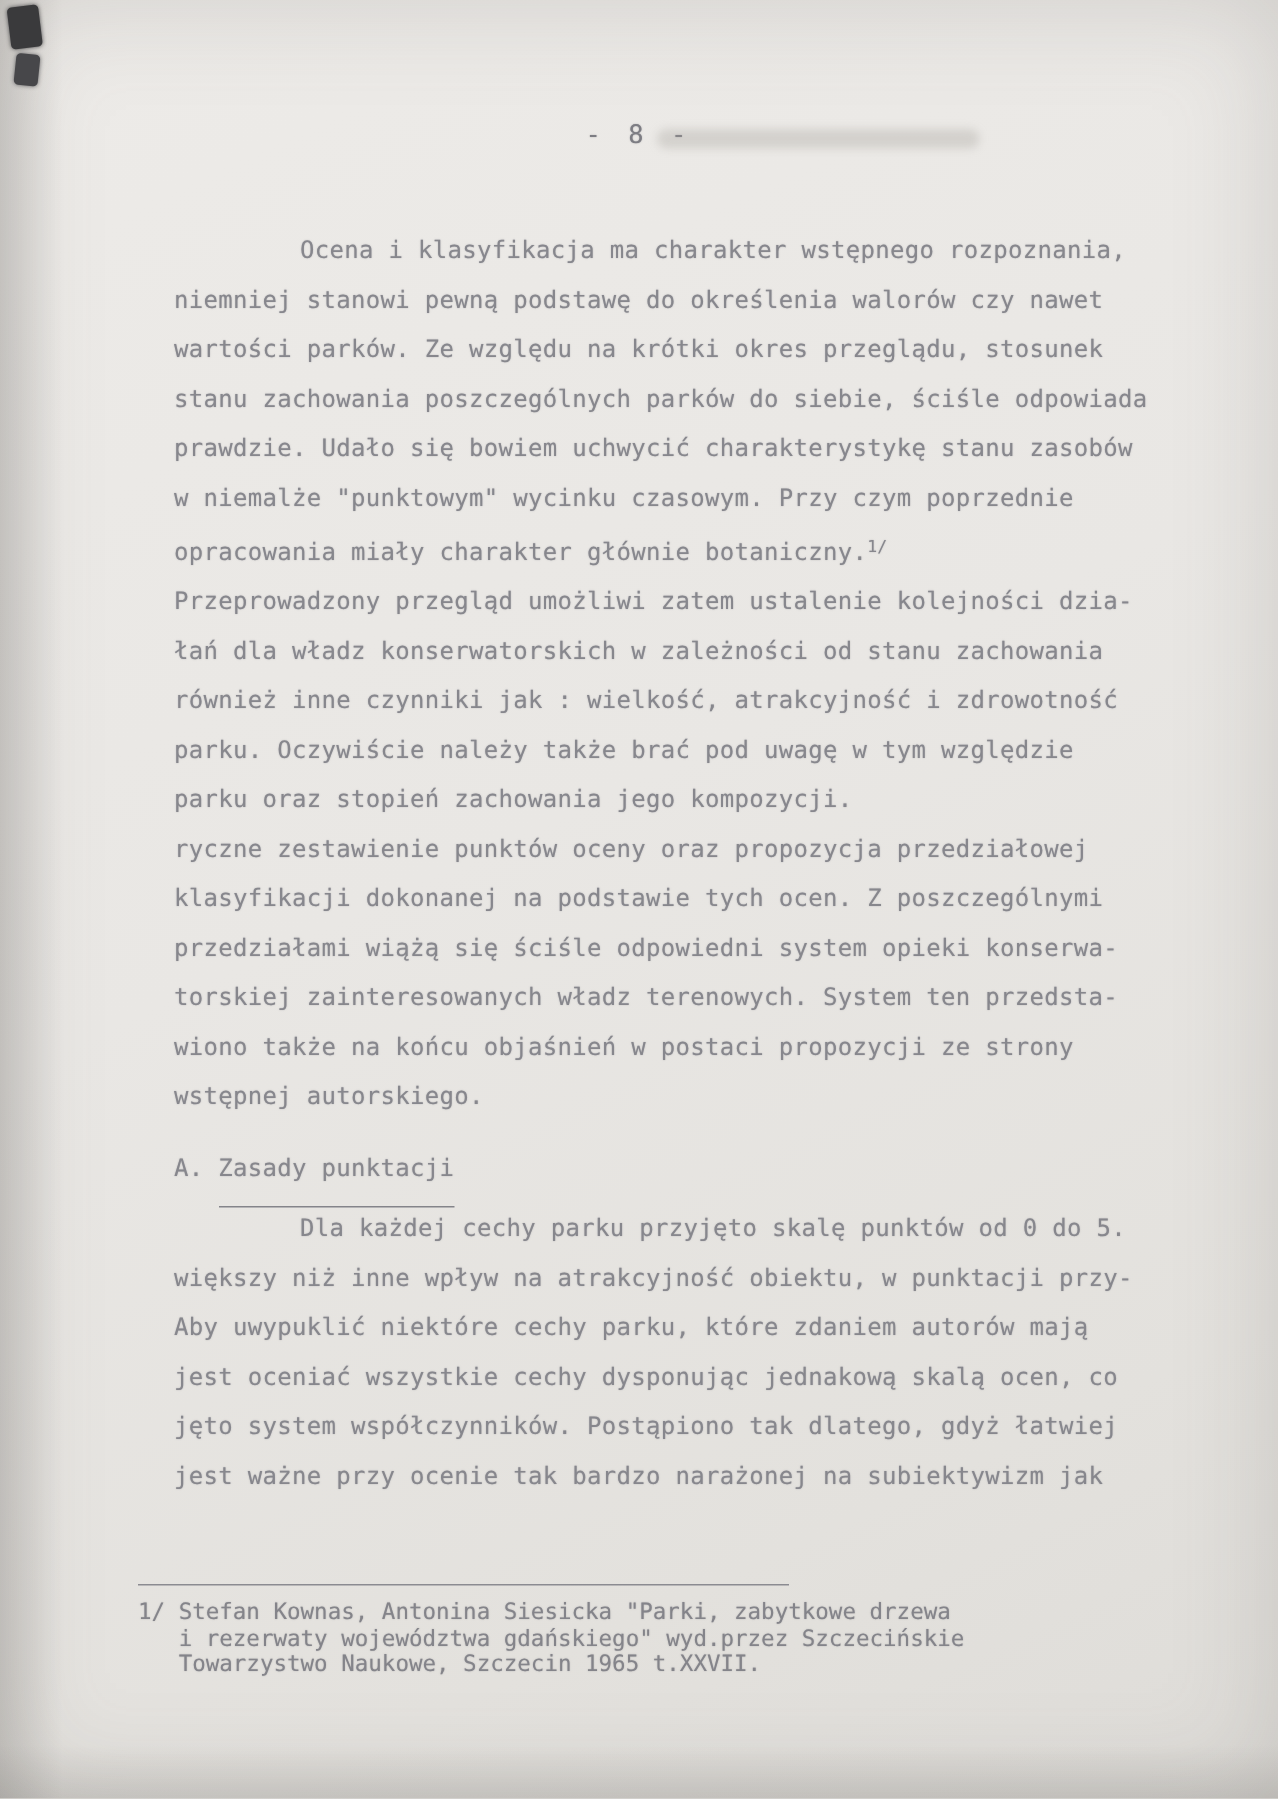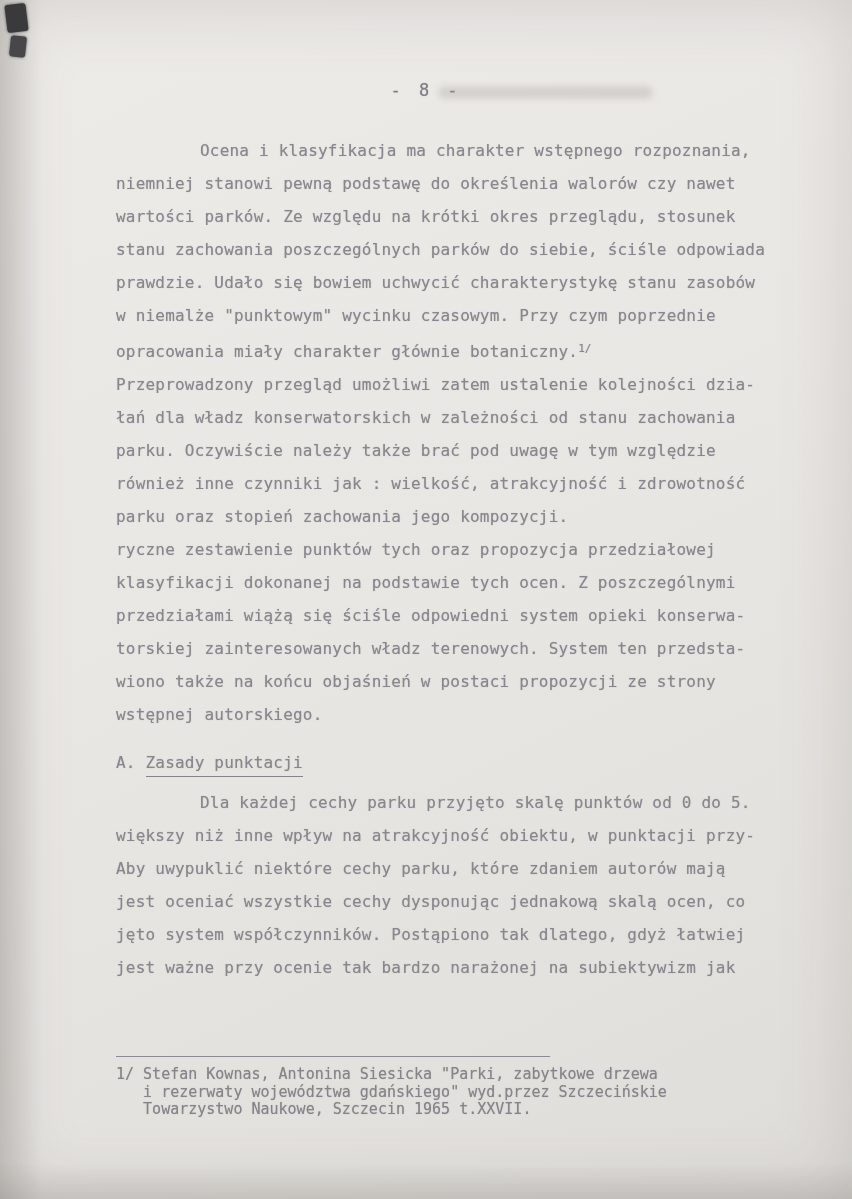--- a/index.html
+++ b/index.html
@@ -46,21 +46,21 @@
     color: #7d7d83;
     text-shadow: 0 0 1px rgba(120,120,126,0.6);
   }
   .page-number-smudge {
     position: absolute; left: 438px; top: 86px; width: 215px; height: 13px;
     background: rgba(158,155,148,0.30);
     border-radius: 7px;
     filter: blur(3px);
   }
   .document-body {
-    position: absolute; left: 116px; top: 134px; width: 680px;
+    position: absolute; left: 116px; top: 150px; width: 680px;
     font-size: 16px;
     line-height: 33px;
     color: #87878d;
     text-shadow: 0 0 1px rgba(128,128,134,0.55);
     letter-spacing: 0.2px;
   }
   .para { margin: 0; }
   .line { white-space: pre; }
   .line.indent { padding-left: 84px; }
   .line sup {
@@ -68,24 +68,24 @@
     vertical-align: 5px;
     letter-spacing: 0;
   }
   .heading {
     margin-top: 15px;
     margin-bottom: 7px;
     white-space: pre;
   }
   .heading .underline {
     border-bottom: 1.5px solid #84848a;
-    padding-bottom: 4px;
+    padding-bottom: 16px;
   }
   .footnote {
-    position: absolute; left: 116px; top: 1056px; width: 690px;
+    position: absolute; left: 92px; top: 1056px; width: 690px;
     color: #84848a;
     text-shadow: 0 0 1px rgba(126,126,132,0.55);
   }
   .footnote-rule {
     width: 434px; height: 0;
     border-top: 1.6px solid #8b8b91;
     margin-bottom: 9px;
   }
   .fn-line {
     white-space: pre;
@@ -111,26 +111,26 @@
         <div class="line">niemniej stanowi pewną podstawę do określenia walorów czy nawet</div>
         <div class="line">wartości parków. Ze względu na krótki okres przeglądu, stosunek</div>
         <div class="line">stanu zachowania poszczególnych parków do siebie, ściśle odpowiada</div>
         <div class="line">prawdzie. Udało się bowiem uchwycić charakterystykę stanu zasobów</div>
         <div class="line">w niemalże "punktowym" wycinku czasowym. Przy czym poprzednie</div>
         <div class="line">opracowania miały charakter głównie botaniczny.<sup>1/</sup></div>
       </div>
       <div class="para">
         <div class="line">Przeprowadzony przegląd umożliwi zatem ustalenie kolejności dzia-</div>
         <div class="line">łań dla władz konserwatorskich w zależności od stanu zachowania</div>
+        <div class="line">również inne czynniki jak : wielkość, atrakcyjność i zdrowotność</div>
         <div class="line">parku. Oczywiście należy także brać pod uwagę w tym względzie</div>
-        <div class="line">również inne czynniki jak : wielkość, atrakcyjność i zdrowotność</div>
         <div class="line">parku oraz stopień zachowania jego kompozycji.</div>
       </div>
       <div class="para">
-        <div class="line">ryczne zestawienie punktów tych oraz propozycja przedziałowej</div>
+        <div class="line">ryczne zestawienie punktów oceny oraz propozycja przedziałowej</div>
         <div class="line">klasyfikacji dokonanej na podstawie tych ocen. Z poszczególnymi</div>
         <div class="line">przedziałami wiążą się ściśle odpowiedni system opieki konserwa-</div>
         <div class="line">torskiej zainteresowanych władz terenowych. System ten przedsta-</div>
         <div class="line">wiono także na końcu objaśnień w postaci propozycji ze strony</div>
         <div class="line">wstępnej autorskiego.</div>
       </div>
       <div class="heading"><span>A. </span><span class="underline">Zasady punktacji</span></div>
       <div class="para">
         <div class="line indent">Dla każdej cechy parku przyjęto skalę punktów od 0 do 5.</div>
         <div class="line">większy niż inne wpływ na atrakcyjność obiektu, w punktacji przy-</div>

